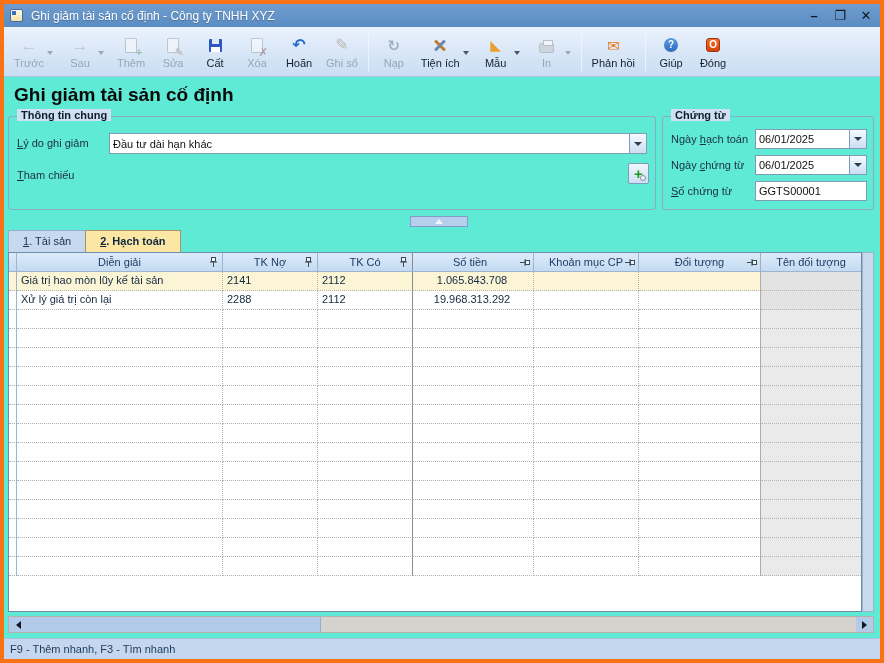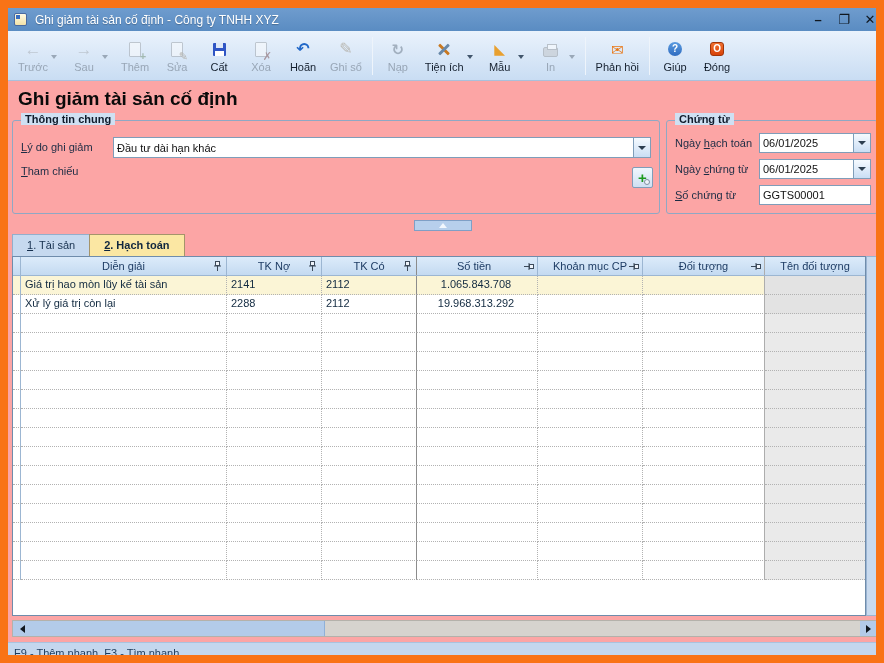--- a/index.html
+++ b/index.html
@@ -1,17 +1,17 @@
 <!DOCTYPE html>
 <html><head>
 <meta charset="utf-8">
 <style>
   * { margin:0; padding:0; box-sizing:border-box; }
   body { background:#444; font-family:"Liberation Sans","DejaVu Sans",sans-serif; }
-  .window { position:relative; width:884px; height:663px; border:8px solid #f97316; background:#fca5a5; overflow:hidden; }
+  .window { position:relative; width:884px; height:663px; border:4px solid #f97316; background:#5eead4; overflow:hidden; }
 
   
   .titlebar { position:absolute; left:0; top:0; width:876px; height:23px; background:linear-gradient(#6f9cce,#5a8cc2); display:flex; align-items:center; padding:0 6px; }
   .appico { width:13px; height:13px; background:linear-gradient(#fffbe4,#f2e2a8); border:1px solid #4a6aa0; border-radius:2px; position:relative; }
   .appico::after { content:""; position:absolute; left:1px; top:1px; width:4px; height:4px; background:#3a6ec0; }
   .title-text { color:#fff; font-size:12px; margin-left:8px; text-shadow:0 1px 1px rgba(0,0,0,.25); }
   .win-controls { margin-left:auto; display:flex; gap:10px; align-items:center; }
   .win-btn { color:#10171f; font-size:13px; font-weight:bold; width:16px; text-align:center; cursor:default; }
 
   
@@ -271,21 +271,21 @@
 
   <div class="pagetitle">Ghi giảm tài sản cố định</div>
 
   <div class="groupbox gb-general">
     <span class="gb-title">Thông tin chung</span>
     <span class="flabel" style="left:8px;top:20px;"><span></span><span class="accel">L</span><span>ý do ghi giảm</span></span>
     <div class="combo" style="left:100px;top:16px;width:538px;">
       <input value="Đầu tư dài hạn khác" style="">
       <span class="ddbtn"></span>
     </div>
-    <span class="flabel" style="left:8px;top:44px;"><span></span><span class="accel">T</span><span>ham chiếu</span></span>
+    <span class="flabel" style="left:8px;top:52px;"><span></span><span class="accel">T</span><span>ham chiếu</span></span>
     <div class="addbtn" style="right:6px;top:46px;">
       <span class="plus">+</span>
       <span class="lens"></span>
     </div>
   </div>
 
   <div class="groupbox gb-voucher">
     <span class="gb-title">Chứng từ</span>
     <span class="flabel" style="left:8px;top:16px;"><span>Ngày </span><span class="accel">h</span><span>ạch toán</span></span>
     <div class="combo" style="left:92px;top:12px;width:112px;height:20px;">

